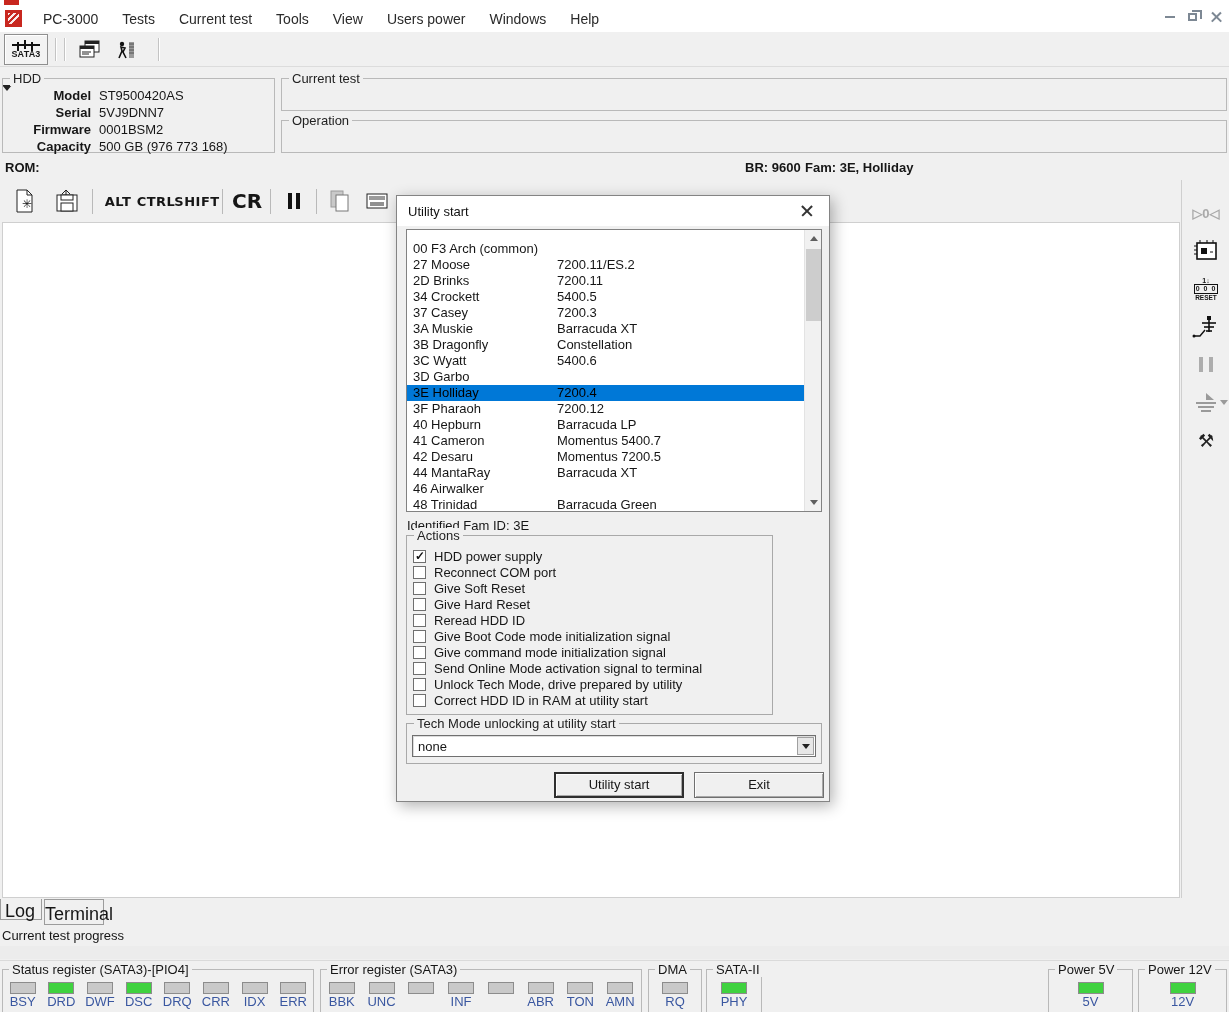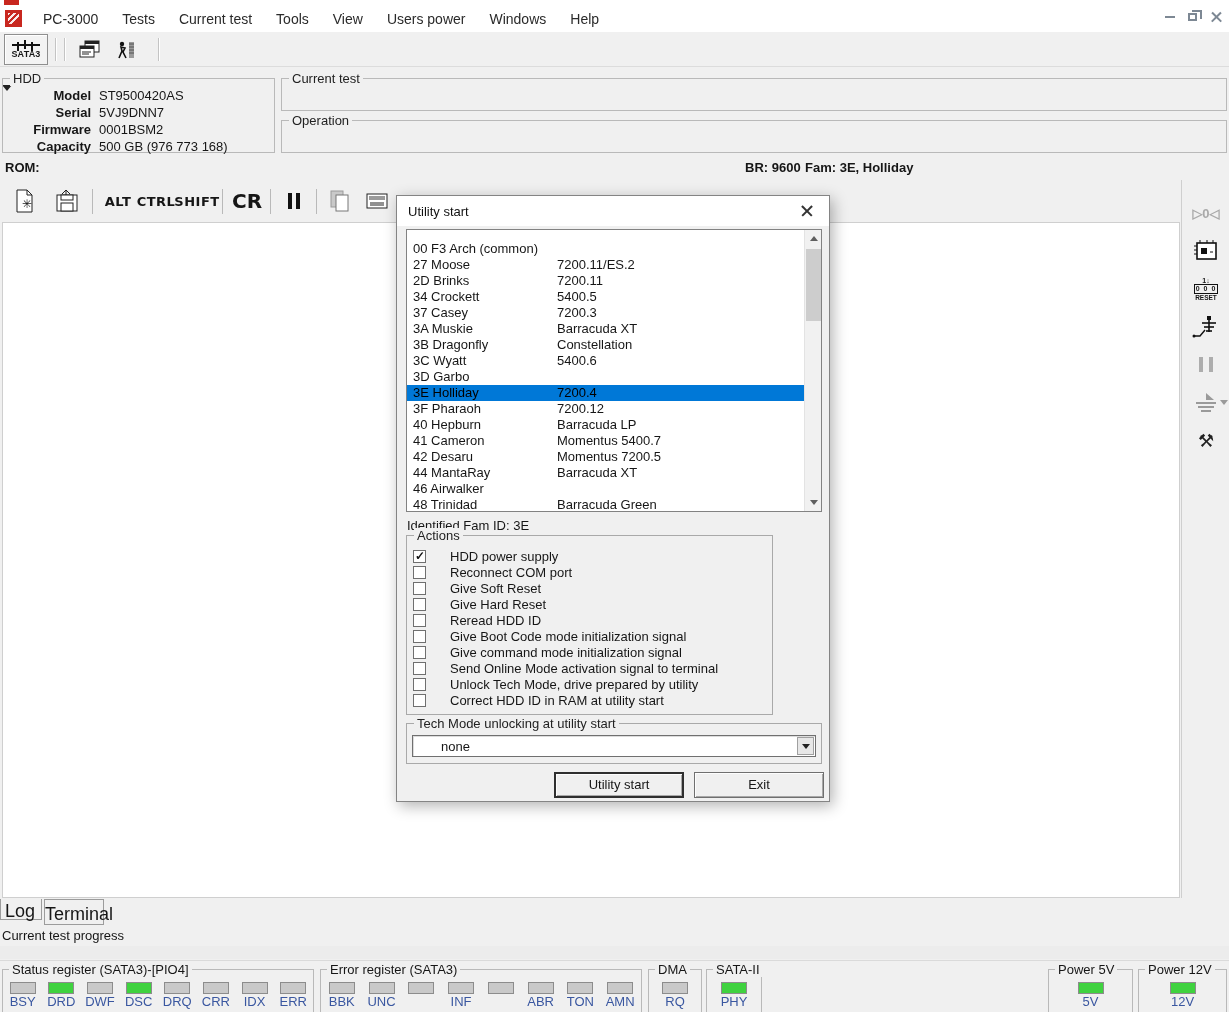--- a/index.html
+++ b/index.html
@@ -103,26 +103,26 @@
   .vs-thumb { position:absolute; left:1px; top:19px; width:15px; height:72px; background:#cdcdcd; }
 
   .identified { position:absolute; left:10px; top:322px; }
 
   #actions-box { left:9px; top:339px; width:367px; height:180px; border-color:#a9a9a9; }
   #actions-box > .legend { background:#f0f0f0; }
   .action-rows { position:absolute; left:6px; top:12px; right:4px; }
   .action-row { height:16px; display:flex; align-items:center; }
   .chk { width:13px; height:13px; background:#fff; border:1px solid #6f6f6f; position:relative; flex:none; }
   .chk.checked::after { content:"✓"; position:absolute; left:1px; top:-2px; font-size:12px; font-weight:bold; color:#111; }
-  .action-label { margin-left:24px; white-space:nowrap; }
+  .action-label { margin-left:8px; white-space:nowrap; }
 
   #techmode-box { left:9px; top:527px; width:416px; height:41px; border-color:#a9a9a9; }
   .combo { position:absolute; left:5px; top:11px; right:5px; height:22px; background:#fff;
     border:1px solid #707070; box-shadow: inset 1px 1px 0 #dcdcdc; }
-  .combo-text { position:absolute; left:5px; top:2px; line-height:17px;margin-left:23px; }
+  .combo-text { position:absolute; left:5px; top:2px; line-height:17px; }
   .combo-btn { position:absolute; right:1px; top:1px; bottom:1px; width:17px; background:#e7e7e7;
     border:1px solid #a0a0a0; display:flex; align-items:center; justify-content:center; }
   .combo-btn::after { content:""; width:0; height:0; border-left:4px solid transparent; border-right:4px solid transparent; border-top:5px solid #222; }
 
   .dlg-btn { position:absolute; top:576px; width:130px; height:26px; background:#f0f0f0; text-align:center;
     line-height:23px; border:1px solid #6f6f6f; box-shadow: inset 1px 1px 0 #fdfdfd, inset -1px -1px 0 #a8a8a8; }
   .dlg-btn.default { border:2px solid #2f2f2f; line-height:21px; }
   #utility-start-btn { left:157px; }
   #exit-btn { left:297px; }
 

